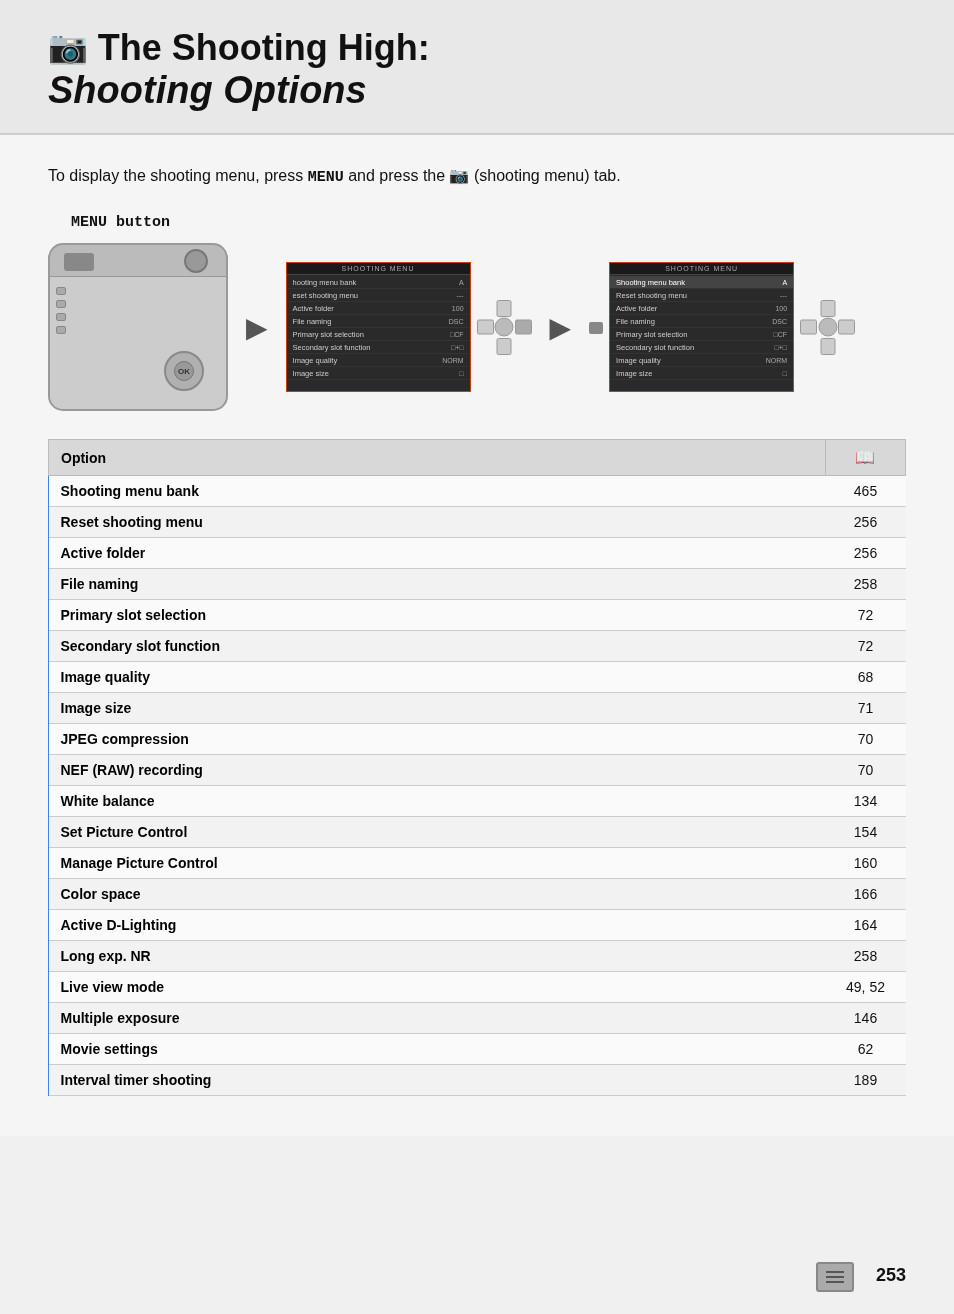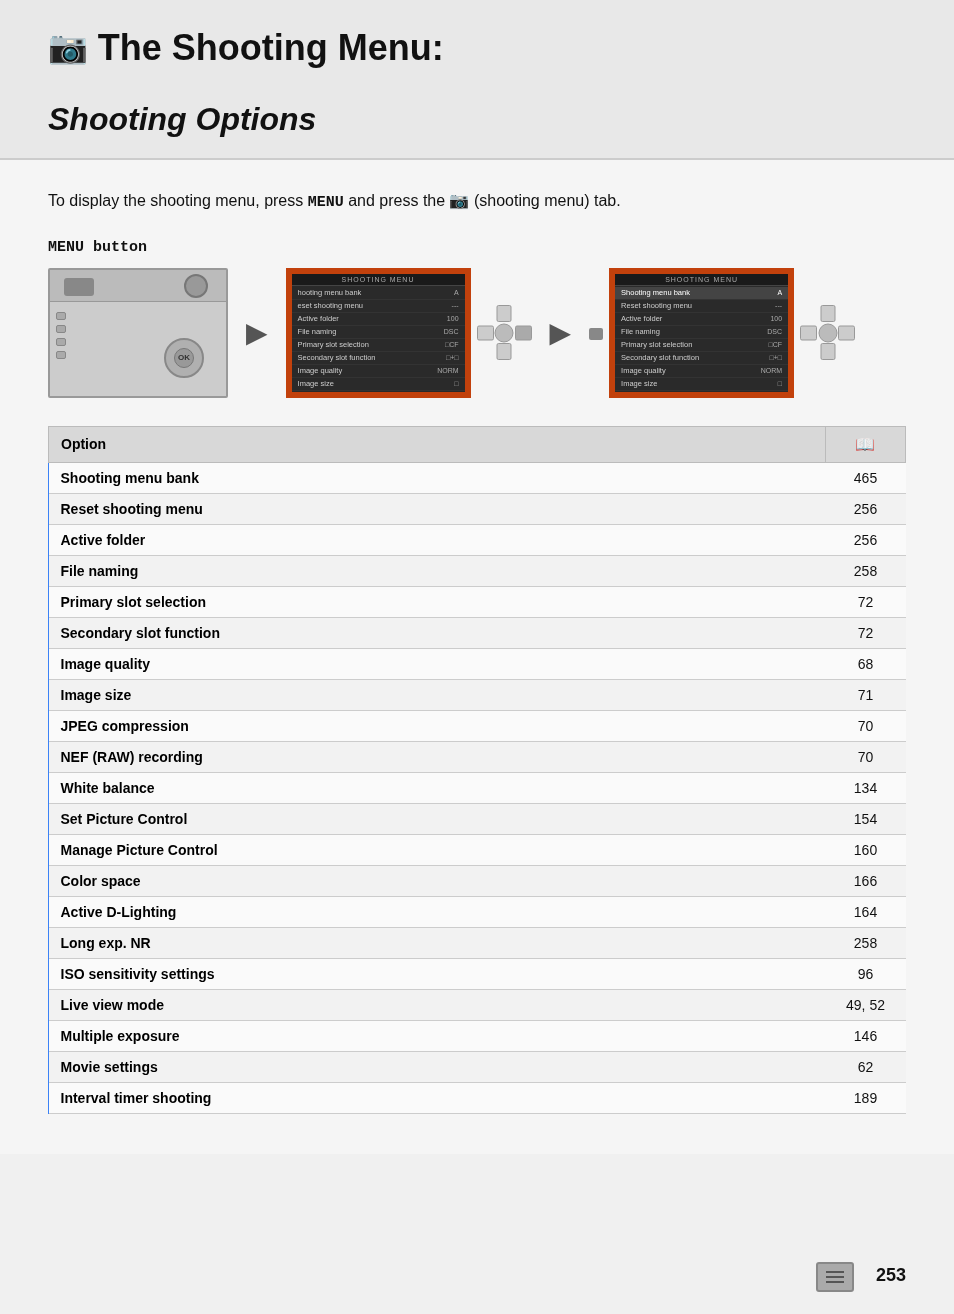--- a/index.html
+++ b/index.html
@@ -34,26 +34,25 @@
       align-items: center;
       gap: 10px;
       line-height: 1.1;
     }
 
     .camera-icon-glyph {
       font-size: 32px;
     }
 
     .header-title-line2 {
-      font-size: 32px;
+      font-size: 38px;
       font-weight: 900;
       font-style: italic;
       color: #111;
       line-height: 1.2;
-      margin-top: 32px;
     }
 
     
     .body-content {
       padding: 28px 48px 40px 48px;
       background: #f5f5f5;
     }
 
     .intro-text {
       font-size: 16px;
@@ -66,37 +65,38 @@
       font-family: 'Courier New', monospace;
       font-weight: bold;
       font-size: 15px;
     }
 
     .section-label {
       font-size: 15px;
       font-weight: 900;
       color: #111;
       margin-bottom: 12px;
+      margin-left: 23px;
     }
 
     
     .diagram-section {
       display: flex;
       align-items: center;
       gap: 18px;
       margin-bottom: 28px;
     }
 
     
     .camera-body-illus {
       width: 180px;
-      height: 130px;
+      height: 168px;
       background: #a3a3a3;
       border: 2px solid #999;
-      border-radius: 2px;
+      border-radius: 15px;
       position: relative;
       flex-shrink: 0;
       overflow: hidden;
     }
 
     .camera-body-illus .camera-top {
       position: absolute;
       top: 0; left: 0; right: 0;
       height: 32px;
       background: #bbb;
@@ -151,21 +151,21 @@
       font-size: 28px;
       color: #555;
       flex-shrink: 0;
     }
 
     
     .menu-screen {
       width: 185px;
       height: 130px;
       background: #2a2a2a;
-      border: 6px solid #c2410c;
+      border: 1px solid #c2410c;
       flex-shrink: 0;
       position: relative;
       font-size: 8px;
       color: #ddd;
       overflow: hidden;
     }
 
     .menu-screen .menu-title-bar {
       background: #1a1a1a;
       color: #aaa;
@@ -329,21 +329,21 @@
 
   </style>
 </head>
 <body>
 
 <div class="page">
 
   <div class="header-section">
     <div class="header-title-line1">
       <span class="camera-icon-glyph">📷</span>
-      <span>The Shooting Menu:</span>
+      <span>The Shooting High:</span>
     </div>
     <div class="header-title-line2">Shooting Options</div>
   </div>
 
   <div class="body-content">
 
     <p class="intro-text">
       <span>To display the shooting menu, press </span><span class="menu-mono">MENU</span><span> and press the </span><span>📷</span><span> (shooting menu) tab.</span>
     </p>
 
@@ -552,24 +552,20 @@
           </tr>
           <tr>
             <td>Active D-Lighting</td>
             <td class="value-col">164</td>
           </tr>
           <tr>
             <td>Long exp.  NR</td>
             <td class="value-col">258</td>
           </tr>
           <tr>
-            <td>ISO sensitivity settings</td>
-            <td class="value-col">96</td>
-          </tr>
-          <tr>
             <td>Live view mode</td>
             <td class="value-col">49, 52</td>
           </tr>
           <tr>
             <td>Multiple exposure</td>
             <td class="value-col">146</td>
           </tr>
           <tr>
             <td>Movie settings</td>
             <td class="value-col">62</td>

